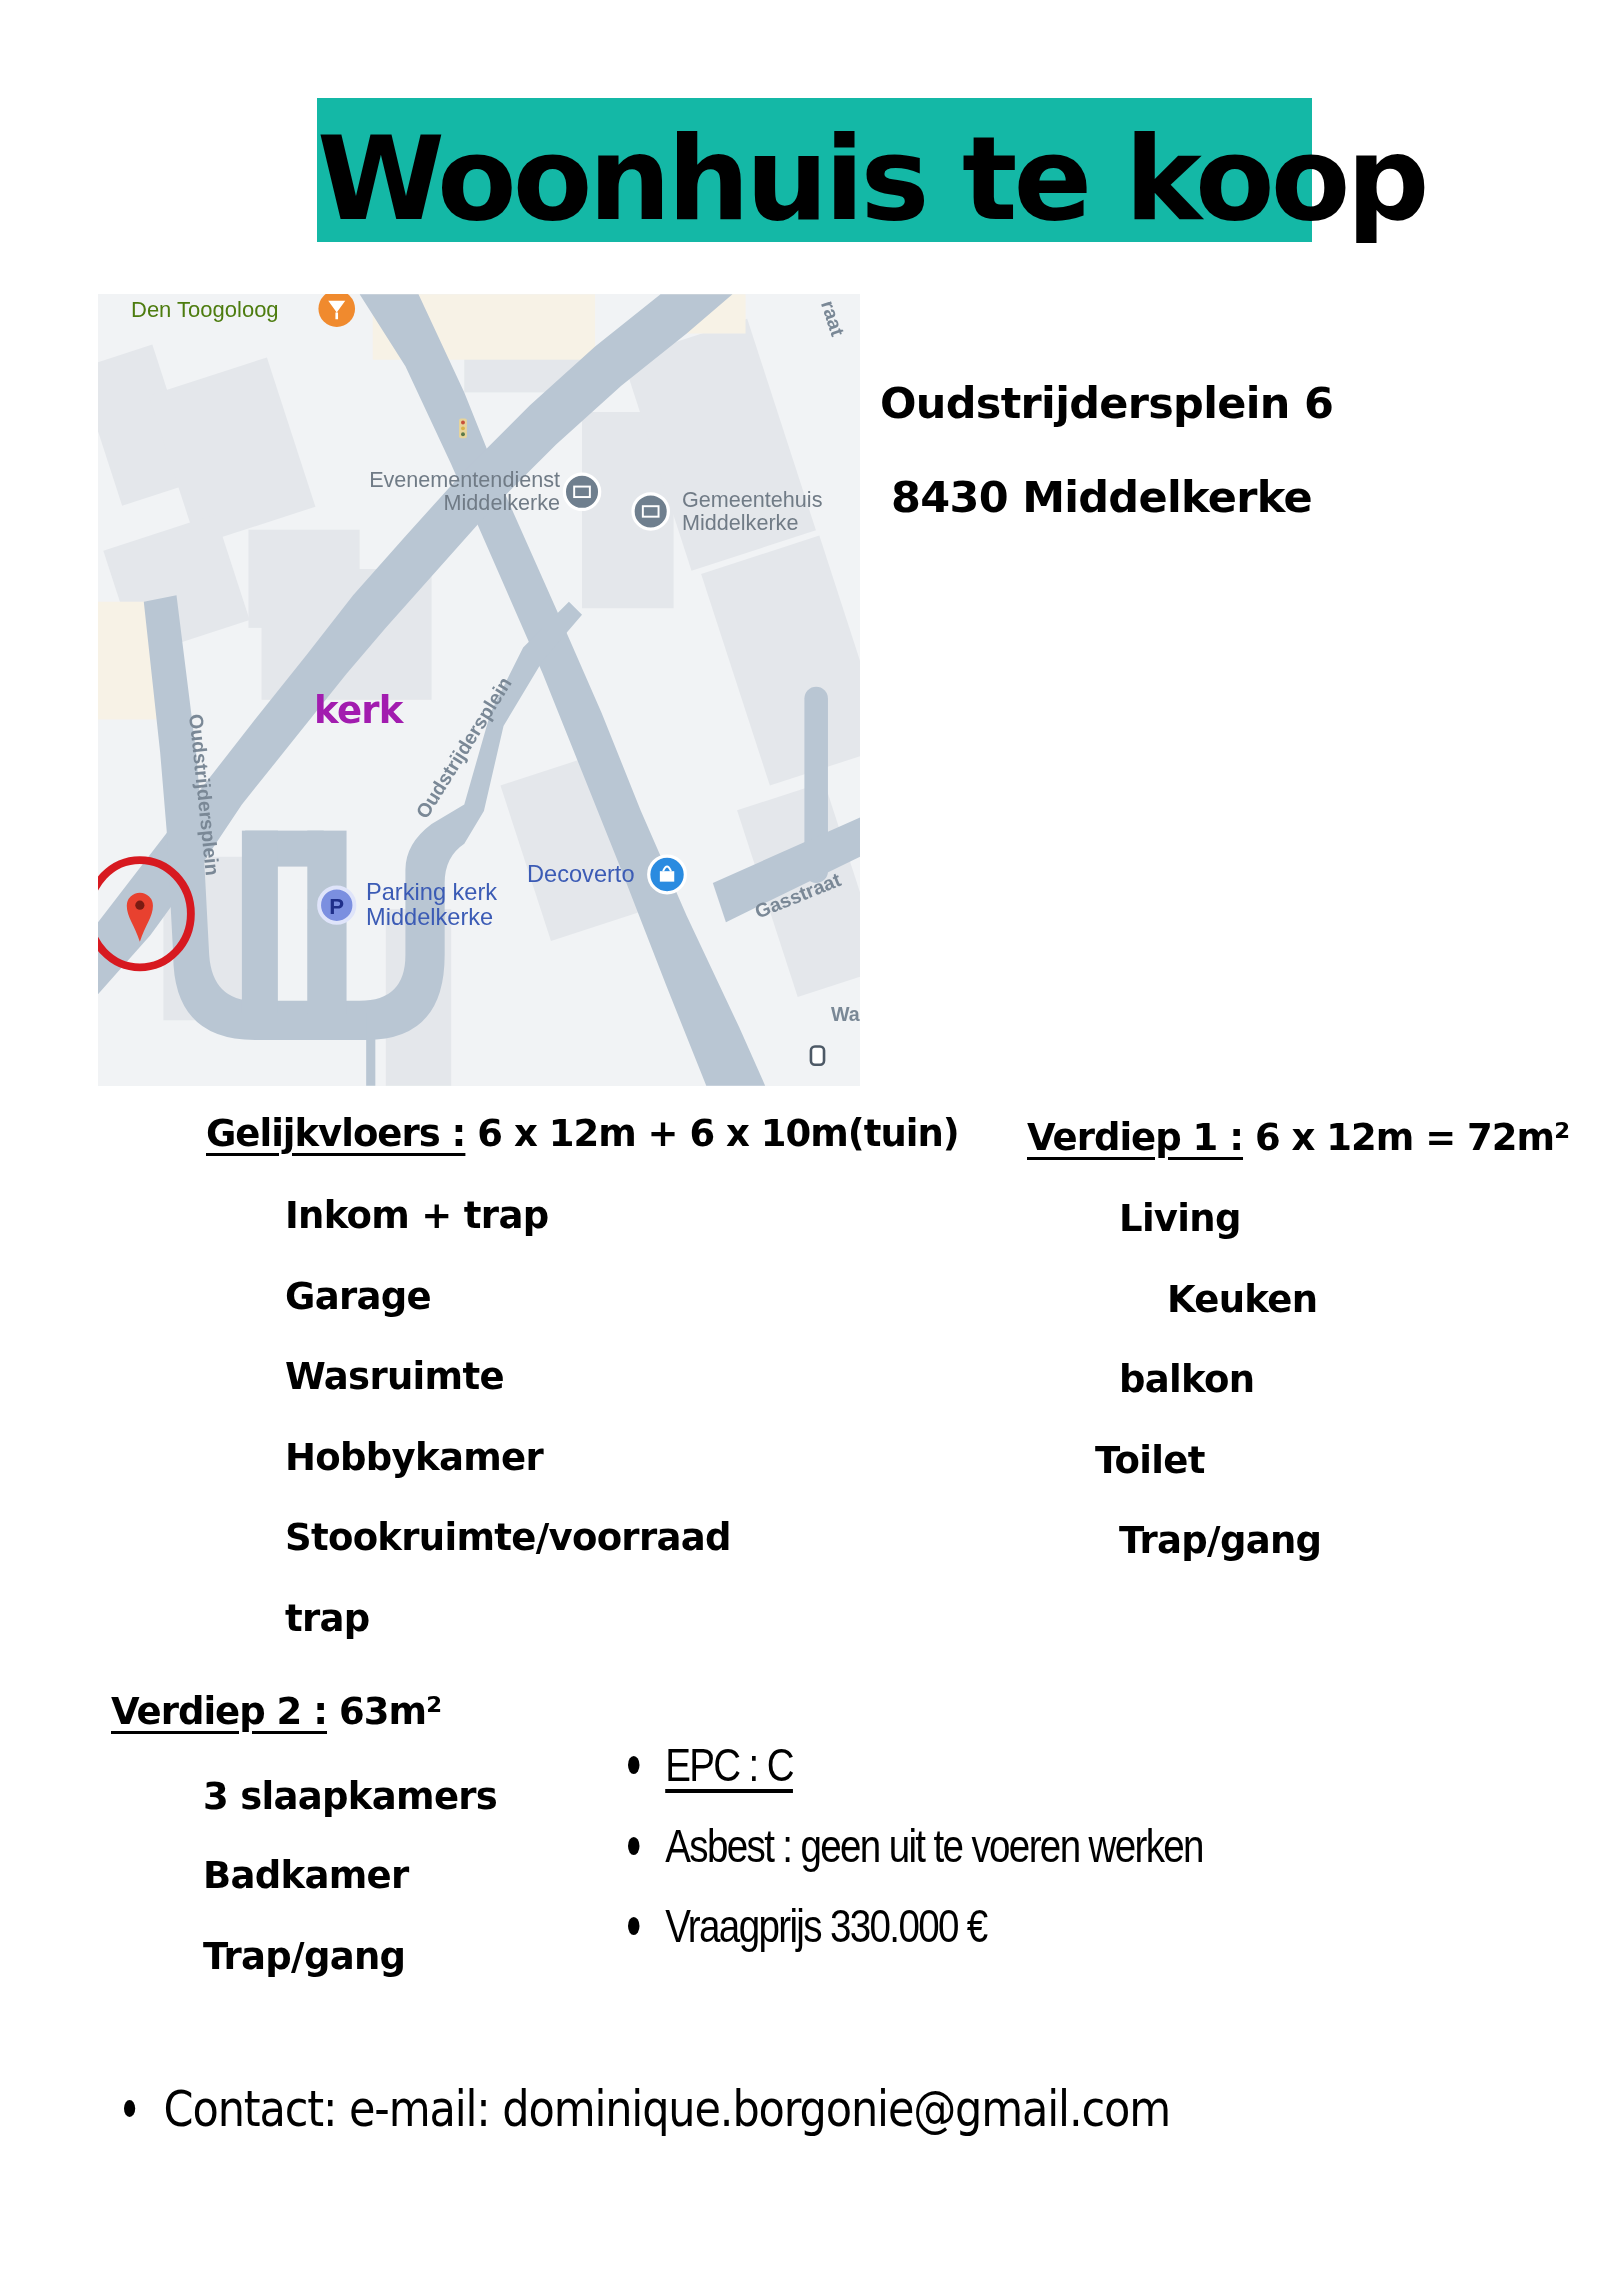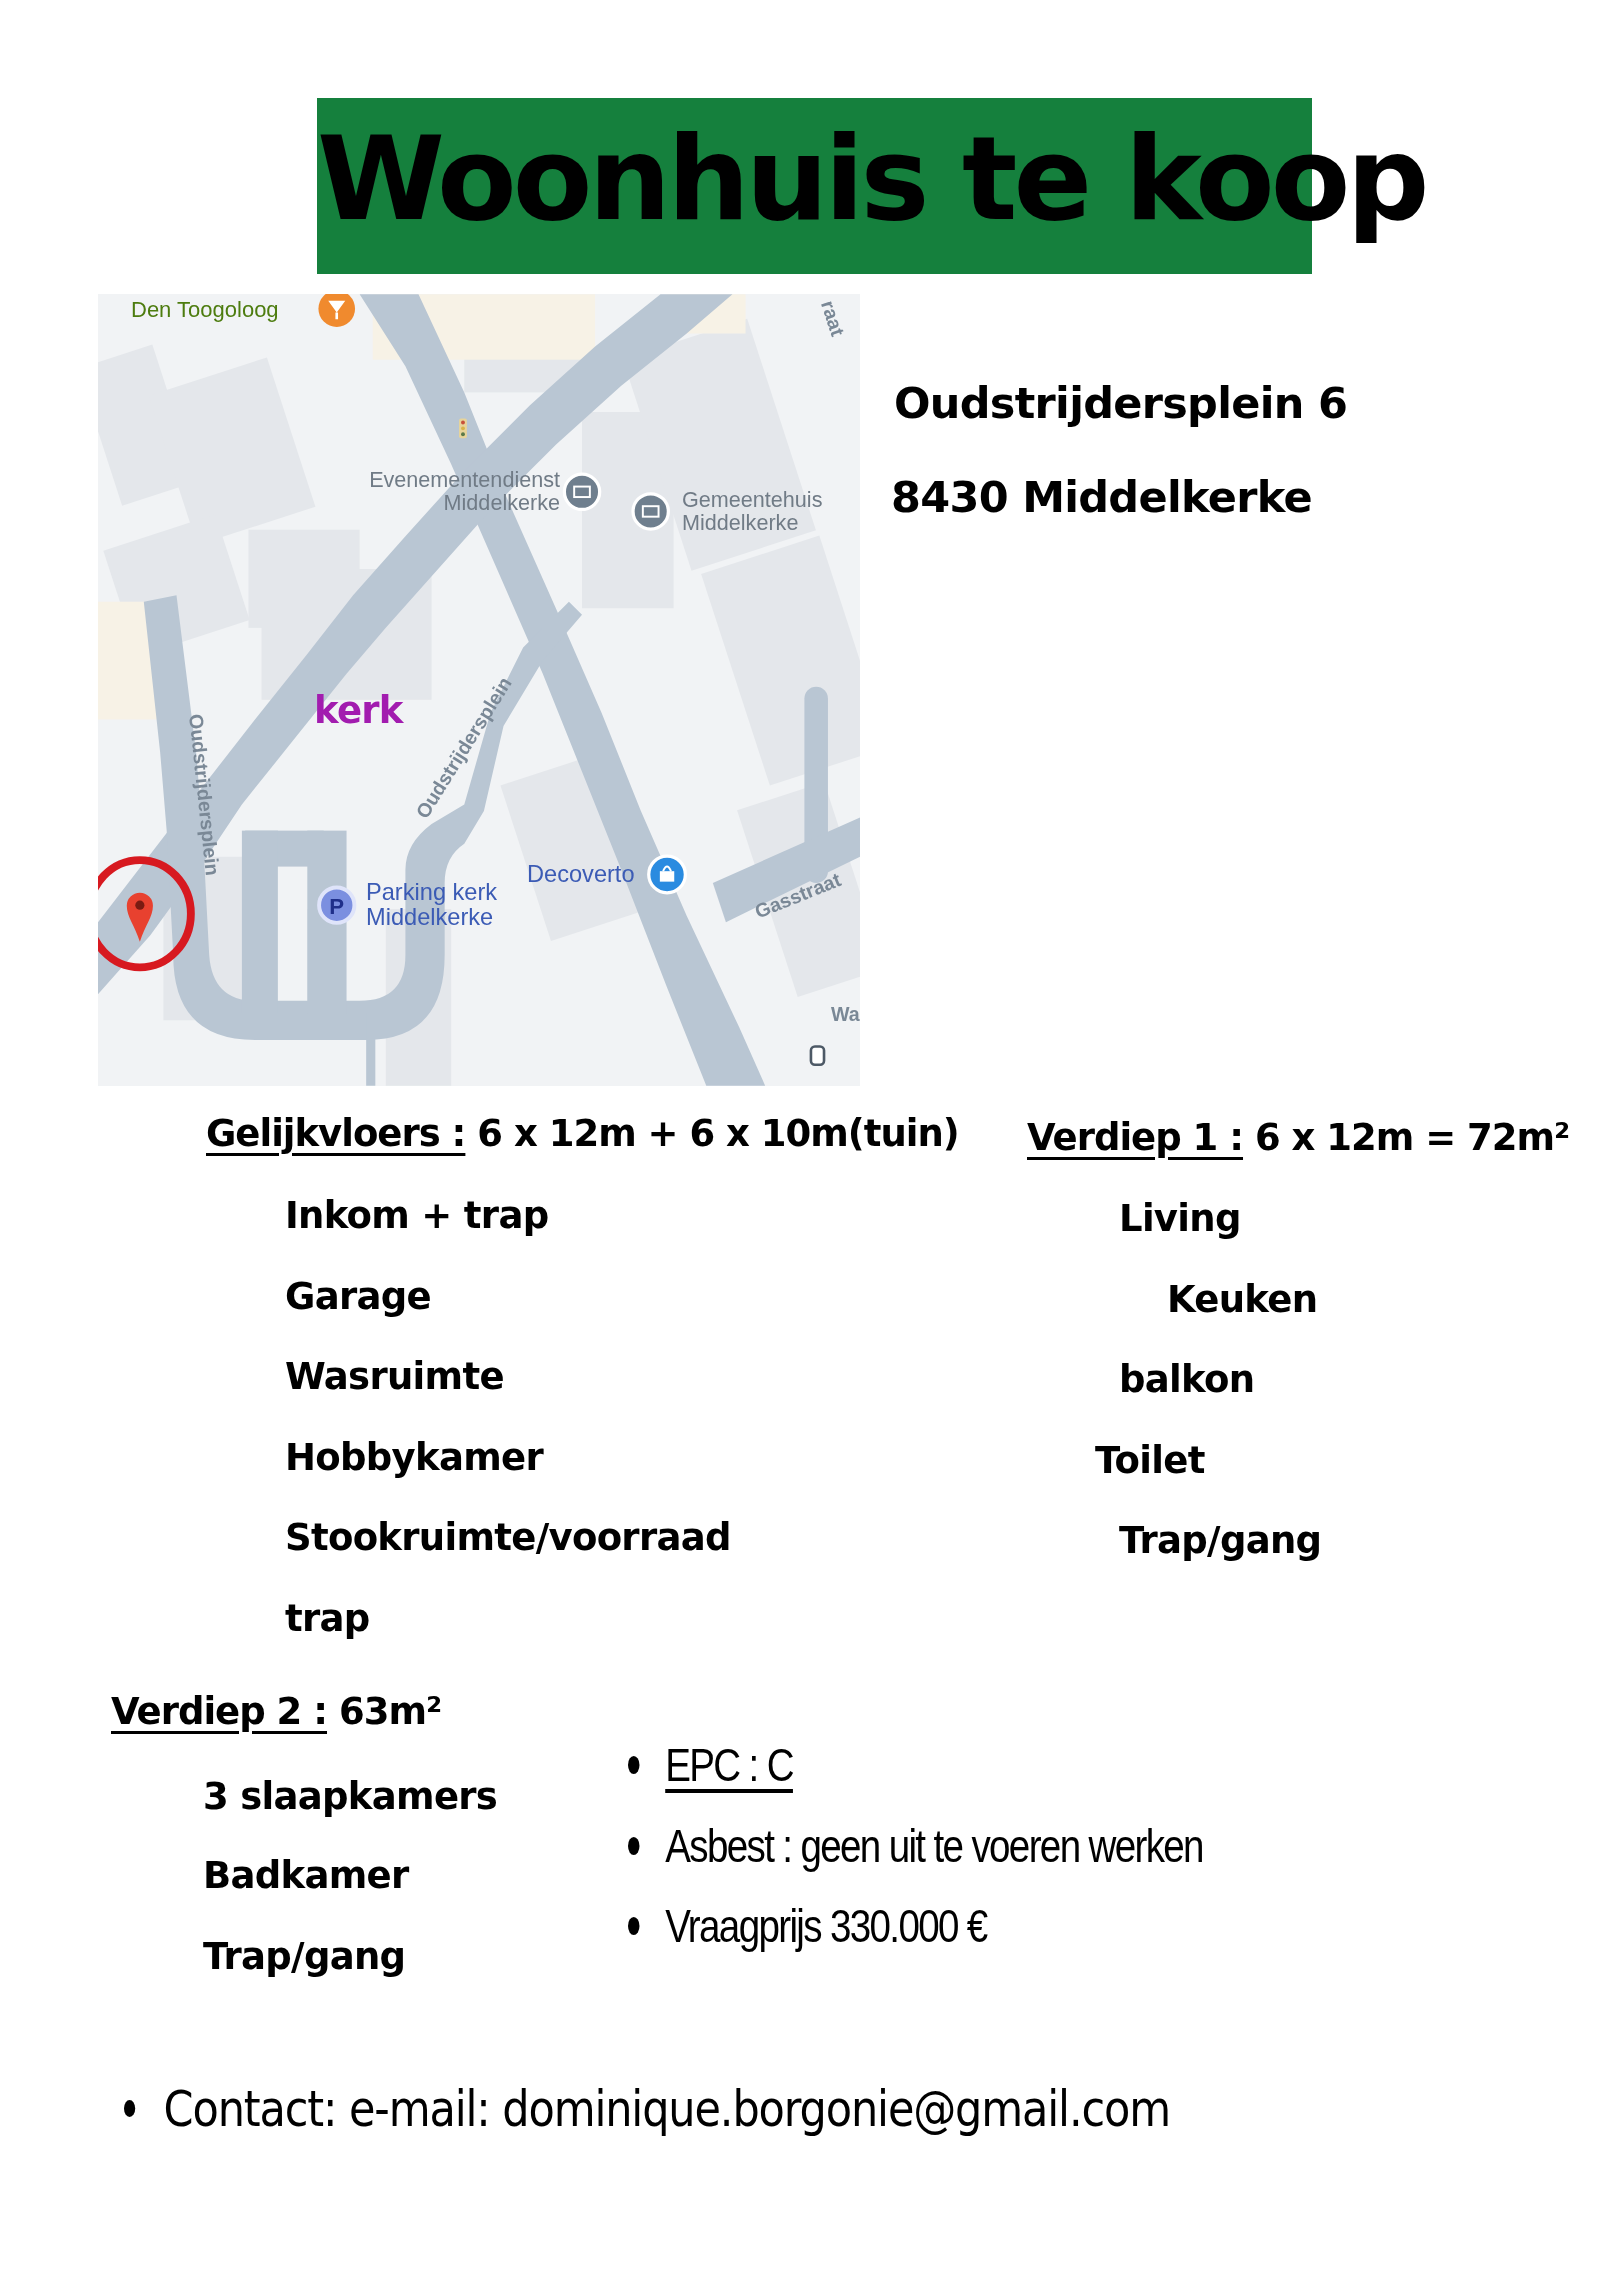--- a/index.html
+++ b/index.html
@@ -1,21 +1,21 @@
 <!DOCTYPE html>
 <html style="font-size:10.5px"><head>
 <meta charset="utf-8">
 <style>
   html, body { margin: 0; padding: 0; background: #ffffff; }
   body { width: 1622px; height: 2295px; position: relative; overflow: hidden;
          font-family: "DejaVu Sans", "Liberation Sans", sans-serif; color: #000; }
   .abs { position: absolute; }
 
   
-  #title-box { left: 317px; top: 98px; width: 995px; height: 176px; background: #15803d; }
+  #title-box { left: 317px; top: 98px; width: 995px; height: 144px; background: #14b8a6; }
   #title-text { position: absolute; left: 0; right: 0; top: 5.2px; text-align: center;
                 font-family: "DejaVu Sans", sans-serif; font-weight: bold; font-size: 116px;
                 letter-spacing: -3.9px; line-height: 151px; white-space: nowrap; }
 
   
   #map { left: 98px; top: 294px; width: 762px; height: 792px; background: #f1f3f5; overflow: hidden; }
   #map svg { position: absolute; left: 0; top: 0; }
   .map-label { position: absolute; font-family: "Liberation Sans", sans-serif; white-space: nowrap; line-height: 1.05; }
   .poi-gray { color: #707b86; font-size: 21.6px; }
   .poi-orange { color: #4d7c0f; font-size: 22px; }
@@ -141,21 +141,21 @@
 
   <div class="map-label street" style="left:13px; top:419px; transform: rotate(84deg); transform-origin: left top; left:108px;">Oudstrijdersplein</div>
   <div class="map-label street" style="left:314px; top:517px; transform: rotate(-58deg); transform-origin: left top;">Oudstrijdersplein</div>
   <div class="map-label street" style="left:654px; top:609px; transform: rotate(-22deg); transform-origin: left top;">Gasstraat</div>
   <div class="map-label street" style="left:733px; top:710px;">Wa</div>
   <div class="map-label street" style="left:739px; top:3.9px; transform: rotate(72deg); transform-origin: left top;">raat</div>
 
   <div id="kerk-label" class="map-label" style="left:216px; top:398px;">kerk</div>
 </div>
 
-<div class="abs address" style="left:880px; top:378px;margin-left:14px;">Oudstrijdersplein 6</div>
+<div class="abs address" style="left:880px; top:378px;">Oudstrijdersplein 6</div>
 <div class="abs address" style="left:891px; top:472px;">8430 Middelkerke</div>
 
 <div class="abs heading" style="left:206px; top:1112px;">
   <span class="u">Gelijkvloers :</span><span> 6 x 12m + 6 x 10m(tuin)</span>
 </div>
 <div class="abs item" style="left:285px; top:1194px;">Inkom + trap</div>
 <div class="abs item" style="left:285px; top:1275px;">Garage</div>
 <div class="abs item" style="left:285px; top:1355px;">Wasruimte</div>
 <div class="abs item" style="left:285px; top:1436px;">Hobbykamer</div>
 <div class="abs item" style="left:285px; top:1516px;">Stookruimte/voorraad</div>

